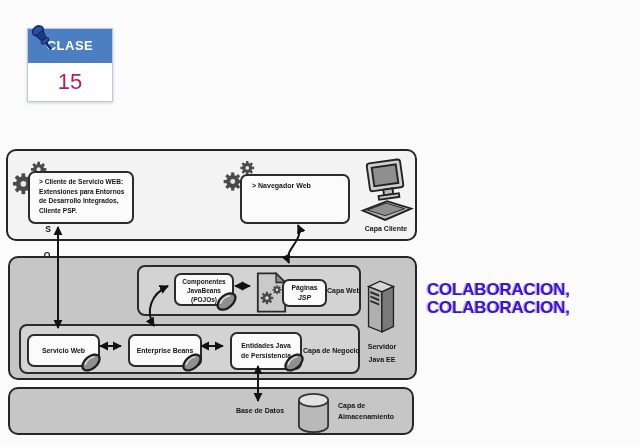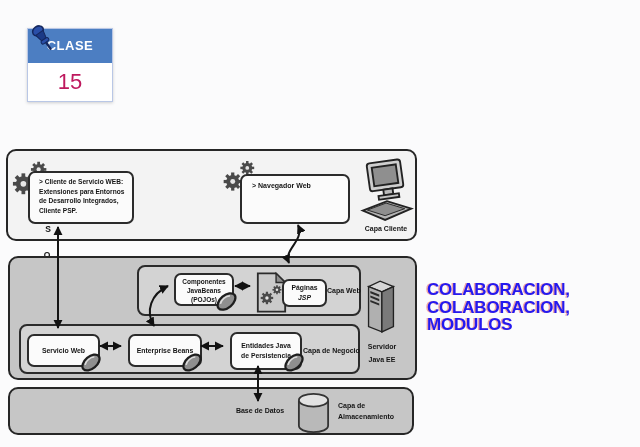--- a/index.html
+++ b/index.html
@@ -88,21 +88,20 @@
         <path d="M-4.2,-5.5 L4.2,-5.5 L2.6,2 L-2.6,2 Z" fill="#1b3a86" stroke="#15285e" stroke-width="1"></path>
         <rect x="-4" y="2" width="8" height="3.4" rx="1.4" fill="#2a4fa8" stroke="#15285e" stroke-width="1"></rect>
         <line x1="0" y1="5.4" x2="0" y2="14" stroke="#15285e" stroke-width="2.2"></line>
       </g>
     </svg>
   </div>
 
   <div class="heading">
     <div class="l">COLABORACION,</div>
     <div class="l">COLABORACION,</div>
-    <div class="l">MODULOS</div>
   </div>
 
   <div class="layer client-layer">
     <svg class="abs" style="left:2px;top:7px" width="42" height="42" viewBox="0 0 44 44">
       <use href="#gear" transform="translate(14,27) scale(1.15)"></use>
       <use href="#gear" transform="translate(30,12) scale(0.85)"></use>
     </svg>
 
     <div class="wbox ws-client-box">
       <div class="l">

